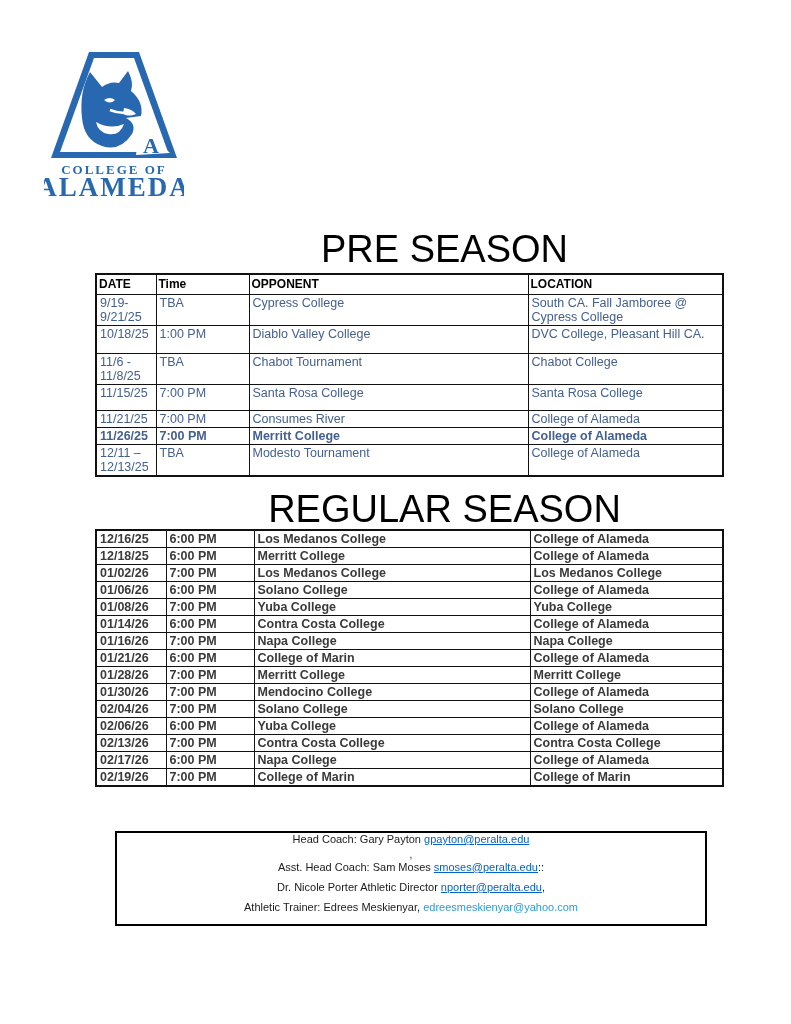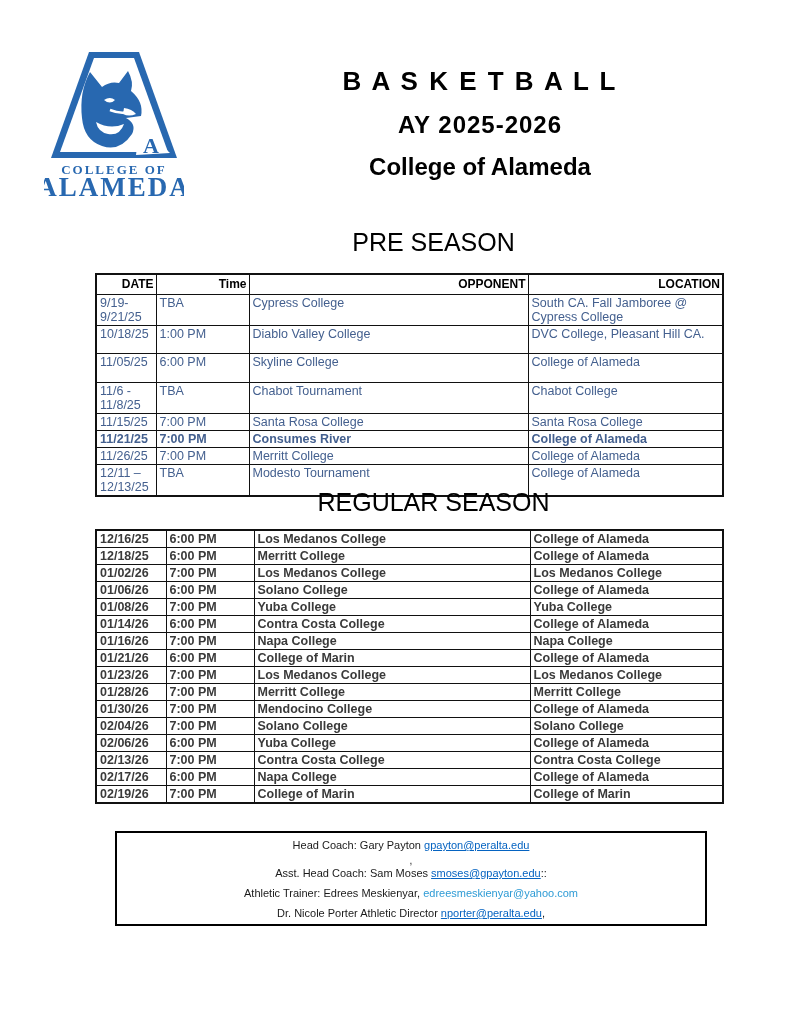--- a/index.html
+++ b/index.html
@@ -12,58 +12,58 @@
 
   
   .logo { position:absolute; left:44px; top:50px; width:140px; height:148px; }
   .titles { position:absolute; left:290px; top:66px; width:380px; text-align:center; }
   .title-main  { font-size:26px; font-weight:bold; letter-spacing:2px; }
   .title-year  { font-size:24px; font-weight:bold; margin-top:14px; letter-spacing:1px; }
   .title-school{ font-size:24px; font-weight:bold; margin-top:14px; }
 
   
   .season-heading {
-    position:absolute; left:84px; width:627px; text-align:center;
-    font-size:25px; font-weight:400; padding-left:72px; white-space:nowrap;
+    position:absolute; left:95px; width:627px; text-align:center;
+    font-size:38px; font-weight:400; padding-left:72px; white-space:nowrap;
   }
   #pre-heading { top:228px; }
   #reg-heading { top:488px; }
 
   
   table.sched {
     position:absolute; left:95px; width:627px;
     border-collapse:collapse; table-layout:fixed;
     border:2.5px solid #111;
   }
   #pre-table { top:273px; }
   #reg-table { top:529px;font-weight:bold; }
   table.sched th, table.sched td {
     border:1.5px solid #111; vertical-align:top;
     padding:1px 3px; line-height:1.12; overflow:hidden;
   }
   table.sched th {
-    font-size:12px; font-weight:bold; text-align:right; color:#000;
+    font-size:12px; font-weight:bold; text-align:left; color:#000;
     height:20px; vertical-align:middle; padding:0 2px;
   }
   #pre-table td { font-size:12.5px; color:#44608f; }
   #reg-table td { font-size:12.5px; color:#3a3a3a; }
   #pre-table tbody tr:nth-child(1){ height:29px; }
   #pre-table tbody tr:nth-child(2){ height:28px; }
   #pre-table tbody tr:nth-child(3){ height:29px; }
   #pre-table tbody tr:nth-child(4){ height:26px; }
   #pre-table tbody tr:nth-child(5){ height:17px;padding-left:32px; }
   #pre-table tbody tr:nth-child(6){ height:17px;font-weight:bold; }
   #pre-table tbody tr:nth-child(7){ height:16px; }
   #pre-table tbody tr:nth-child(8){ height:29px;margin-left:8px; }
   #reg-table tbody tr { height:16px; }
 
   
   .contact-box {
     position:absolute; left:115px; top:831px; width:592px; height:95px;
-    border:2px solid #000; text-align:center; padding-top:6px;
+    border:2px solid #000; text-align:center; padding-top:0;
   }
   .contact-line { font-size:11px; color:#1a1a1a; margin-bottom:8px; }
   .contact-sep  { font-size:10px; line-height:4px; margin-bottom:4px; }
   a.mail-link { color:#0563c1; text-decoration:underline; cursor:pointer; }
   a.mail-link-plain { color:#2e9bd5; text-decoration:none; cursor:pointer; }
 
   
   .footer {
     position:absolute; left:0; top:966px; width:100%;
     text-align:center; font-size:12.5px; font-weight:bold; color:#111;
@@ -90,25 +90,20 @@
       <path d="M66,60 q10,4 18,2" stroke="#ffffff" stroke-width="2.5" fill="none"></path>
 
       <polygon points="96,74 126,103 92,105" fill="#ffffff"></polygon>
       <text x="99" y="103" font-family="Liberation Serif, serif" font-size="22" font-weight="bold" fill="#2868b0">A</text>
 
       <text x="70" y="124" text-anchor="middle" font-family="Liberation Serif, serif" font-size="13" font-weight="bold" letter-spacing="2" fill="#2868b0">COLLEGE OF</text>
       <text x="70" y="146" text-anchor="middle" font-family="Liberation Serif, serif" font-size="27" font-weight="bold" letter-spacing="2" fill="#2868b0">ALAMEDA</text>
     </svg>
   </div>
 
-  <div class="titles">
-    <div class="title-main">B A S K E T B A L L</div>
-    <div class="title-year">AY 2025-2026</div>
-    <div class="title-school">College of Alameda</div>
-  </div>
 
   <div class="season-heading" id="pre-heading">PRE SEASON</div>
 
   <table class="sched" id="pre-table">
     <colgroup>
         <col style="width:60px">
         <col style="width:93px">
         <col style="width:279px">
         <col style="width:195px">
       </colgroup>
@@ -127,26 +122,20 @@
           <td>Cypress College</td>
           <td>South CA. Fall Jamboree @ Cypress College</td>
         </tr>
         <tr>
           <td>10/18/25</td>
           <td>1:00 PM</td>
           <td>Diablo Valley College</td>
           <td>DVC College, Pleasant Hill CA.</td>
         </tr>
         <tr>
-          <td>11/05/25</td>
-          <td>6:00 PM</td>
-          <td>Skyline College</td>
-          <td>College of Alameda</td>
-        </tr>
-        <tr>
           <td>11/6 - 11/8/25</td>
           <td>TBA</td>
           <td>Chabot Tournament</td>
           <td>Chabot College</td>
         </tr>
         <tr>
           <td>11/15/25</td>
           <td>7:00 PM</td>
           <td>Santa Rosa College</td>
           <td>Santa Rosa College</td>
@@ -224,26 +213,20 @@
           <td>Napa College</td>
           <td>Napa College</td>
         </tr>
         <tr>
           <td>01/21/26</td>
           <td>6:00 PM</td>
           <td>College of Marin</td>
           <td>College of Alameda</td>
         </tr>
         <tr>
-          <td>01/23/26</td>
-          <td>7:00 PM</td>
-          <td>Los Medanos College</td>
-          <td>Los Medanos College</td>
-        </tr>
-        <tr>
           <td>01/28/26</td>
           <td>7:00 PM</td>
           <td>Merritt College</td>
           <td>Merritt College</td>
         </tr>
         <tr>
           <td>01/30/26</td>
           <td>7:00 PM</td>
           <td>Mendocino College</td>
           <td>College of Alameda</td>
@@ -280,24 +263,24 @@
         </tr>
       </tbody>
   </table>
 
   <div class="contact-box">
     <div class="contact-line">
       <span>Head Coach:  Gary Payton </span><a class="mail-link">gpayton@peralta.edu</a>
     </div>
     <div class="contact-line contact-sep">,</div>
     <div class="contact-line">
-      <span>Asst. Head Coach: Sam Moses  </span><a class="mail-link">smoses@gpayton.edu</a><span>::</span>
+      <span>Asst. Head Coach: Sam Moses  </span><a class="mail-link">smoses@peralta.edu</a><span>::</span>
+    </div>
+    <div class="contact-line">
+      <span>Dr. Nicole Porter  Athletic Director </span><a class="mail-link">nporter@peralta.edu</a><span>,</span>
     </div>
     <div class="contact-line">
       <span>Athletic Trainer:  Edrees Meskienyar, </span><a class="mail-link-plain">edreesmeskienyar@yahoo.com</a>
     </div>
-    <div class="contact-line">
-      <span>Dr. Nicole Porter  Athletic Director </span><a class="mail-link">nporter@peralta.edu</a><span>,</span>
-    </div>
   </div>
 
 
 </div>
 
 </body></html>

